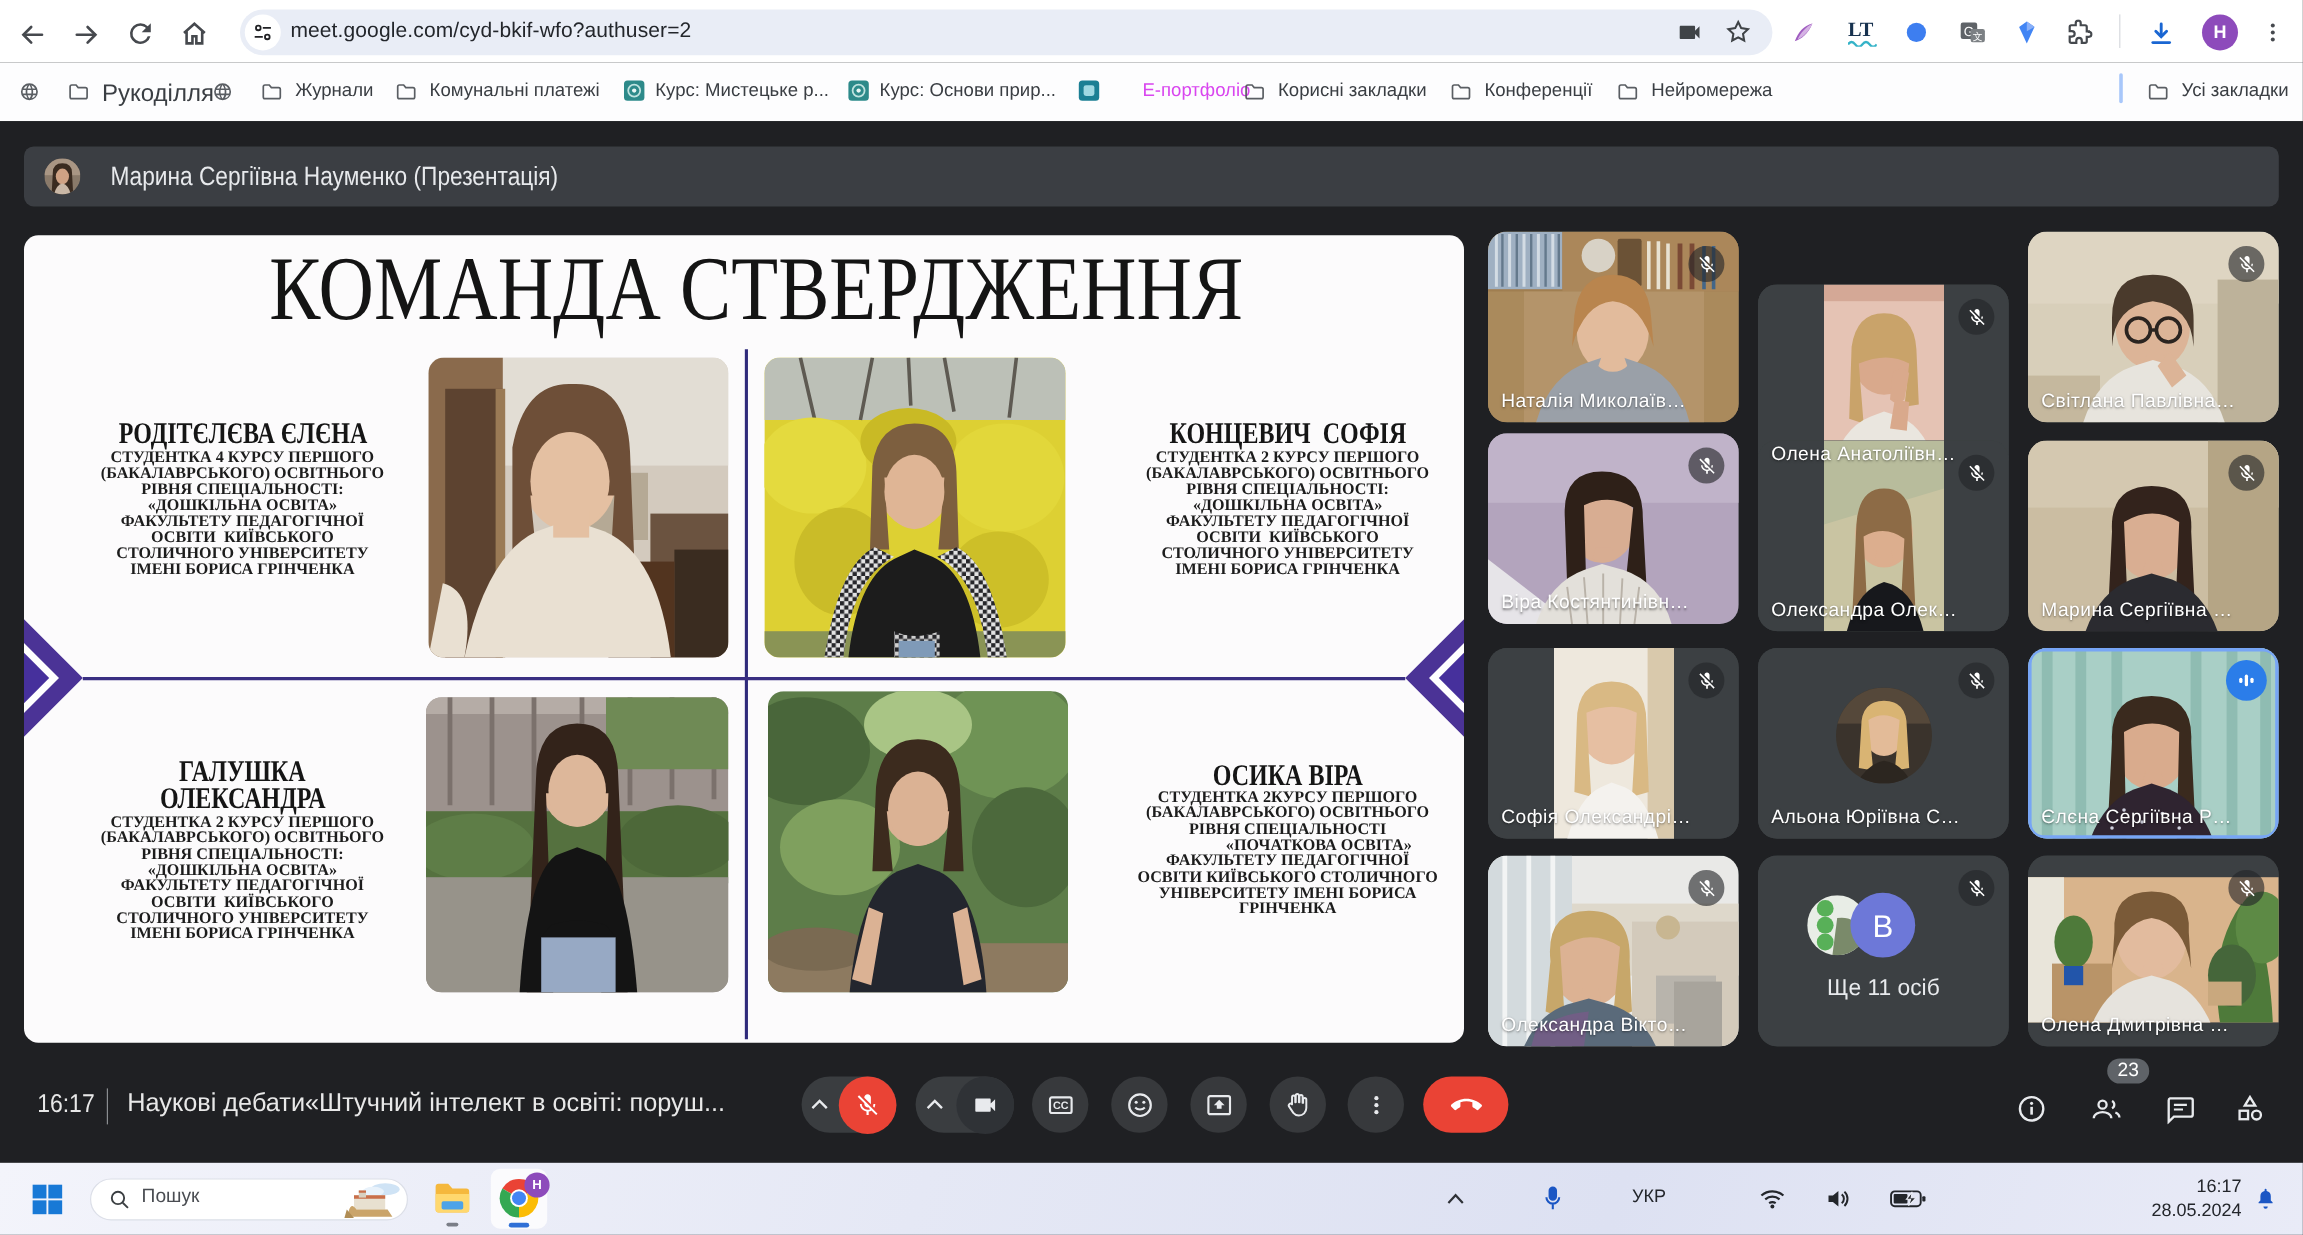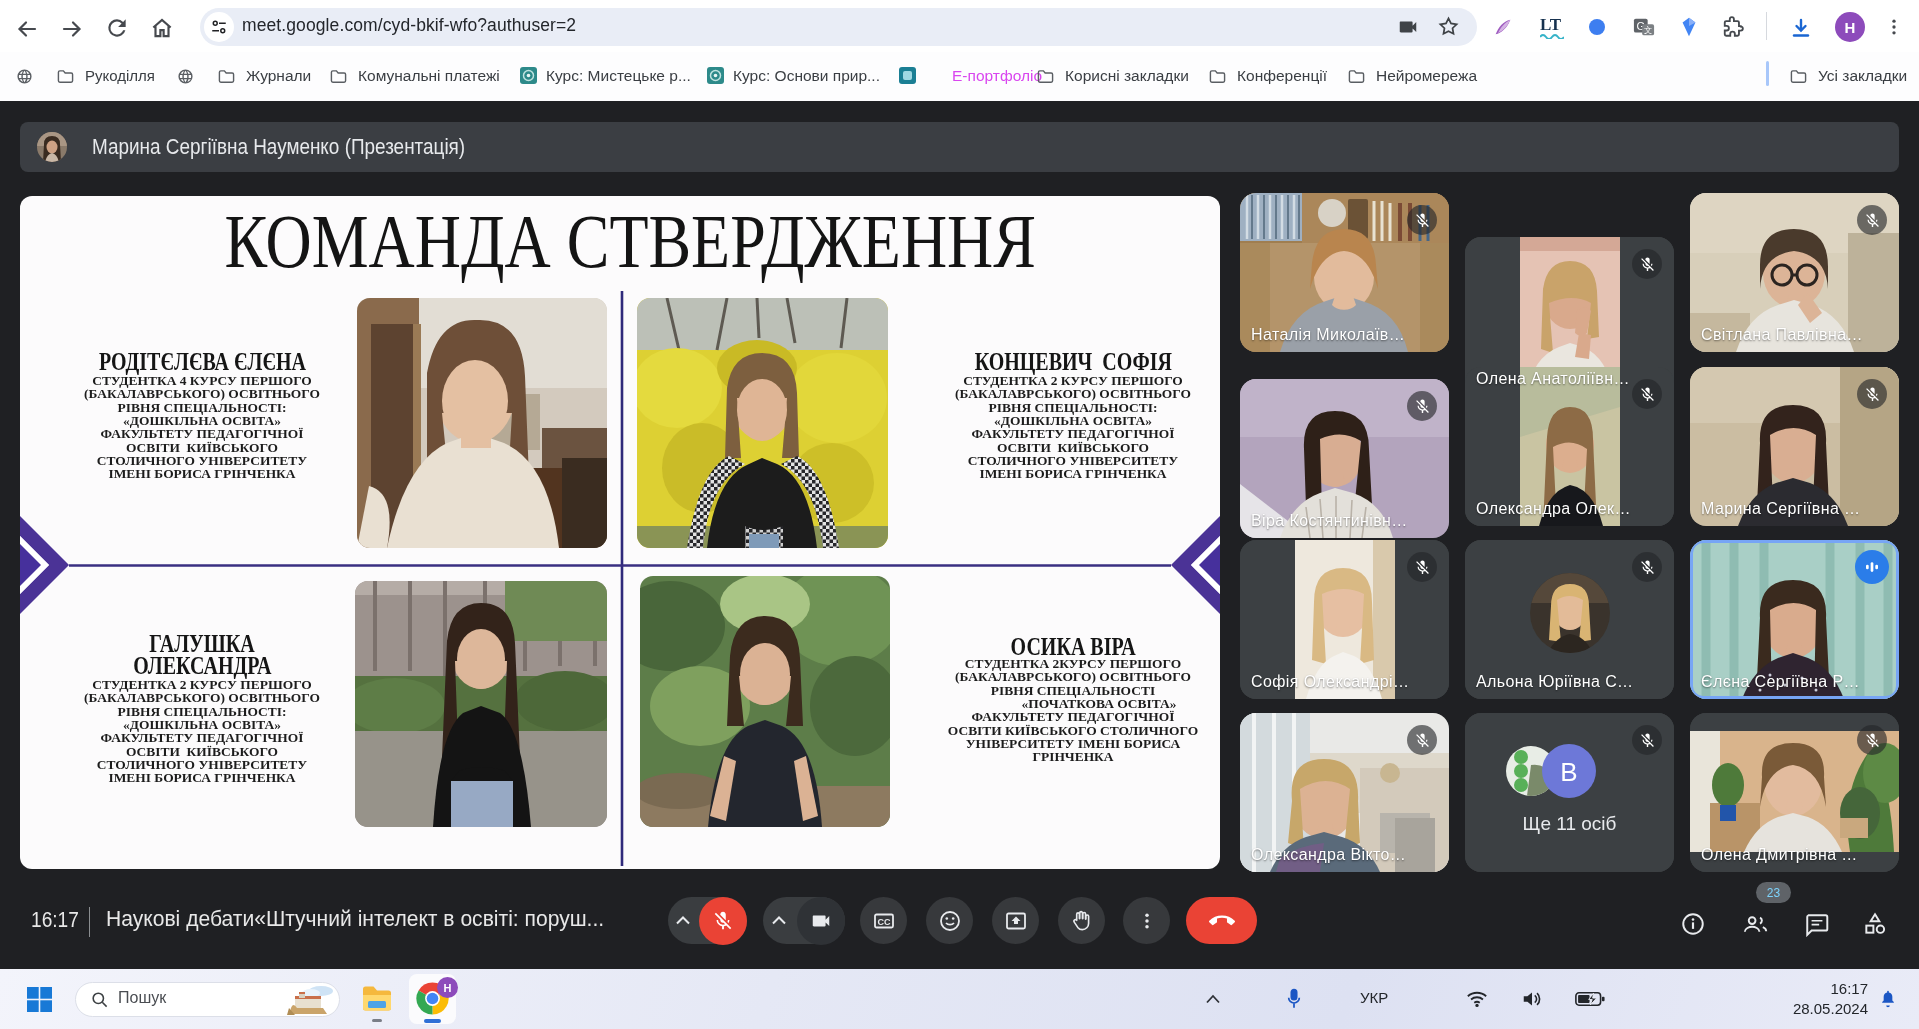--- a/index.html
+++ b/index.html
@@ -94,21 +94,21 @@
       </g>
     </svg>
   </div>
 <div id="bookbar"></div>
 <svg class="abs" style="left:16px;top:68px" width="17" height="17" viewBox="0 0 24 24">
     <path fill="#5a5e63" d="M12 2a10 10 0 1 0 0 20 10 10 0 0 0 0-20zm6.9 6h-3.2a15 15 0 0 0-1.5-3.6A8 8 0 0 1 18.9 8zM12 4a13 13 0 0 1 2 4h-4a13 13 0 0 1 2-4zM4.3 14a8 8 0 0 1 0-4h3.4a16 16 0 0 0 0 4H4.3zm.8 2h3.2a15 15 0 0 0 1.5 3.6A8 8 0 0 1 5.1 16zm3.2-8H5.1a8 8 0 0 1 4.7-3.6A15 15 0 0 0 8.3 8zM12 20a13 13 0 0 1-2-4h4a13 13 0 0 1-2 4zm2.3-6H9.7a14 14 0 0 1 0-4h4.6a14 14 0 0 1 0 4zm.5 5.6a15 15 0 0 0 1.5-3.6h3.2a8 8 0 0 1-4.7 3.6zm1.5-5.6a16 16 0 0 0 0-4h3.4a8 8 0 0 1 0 4h-3.4z"></path>
   </svg>
 <svg class="abs" style="left:57px;top:69px" width="17" height="15" viewBox="0 0 24 20">
     <path fill="none" stroke="#5a5e63" stroke-width="2" d="M2 4a2 2 0 0 1 2-2h5l2.5 3H20a2 2 0 0 1 2 2v9a2 2 0 0 1-2 2H4a2 2 0 0 1-2-2V4z"></path>
   </svg>
-<div class="abs" style="left:85px;top:67px;font-size:15px;color:#3a3e43;white-space:nowrap">Рукоділля</div>
+<div class="abs" style="left:85px;top:67px;font-size:20px;color:#3a3e43;white-space:nowrap">Рукоділля</div>
 <svg class="abs" style="left:177px;top:68px" width="17" height="17" viewBox="0 0 24 24">
     <path fill="#5a5e63" d="M12 2a10 10 0 1 0 0 20 10 10 0 0 0 0-20zm6.9 6h-3.2a15 15 0 0 0-1.5-3.6A8 8 0 0 1 18.9 8zM12 4a13 13 0 0 1 2 4h-4a13 13 0 0 1 2-4zM4.3 14a8 8 0 0 1 0-4h3.4a16 16 0 0 0 0 4H4.3zm.8 2h3.2a15 15 0 0 0 1.5 3.6A8 8 0 0 1 5.1 16zm3.2-8H5.1a8 8 0 0 1 4.7-3.6A15 15 0 0 0 8.3 8zM12 20a13 13 0 0 1-2-4h4a13 13 0 0 1-2 4zm2.3-6H9.7a14 14 0 0 1 0-4h4.6a14 14 0 0 1 0 4zm.5 5.6a15 15 0 0 0 1.5-3.6h3.2a8 8 0 0 1-4.7 3.6zm1.5-5.6a16 16 0 0 0 0-4h3.4a8 8 0 0 1 0 4h-3.4z"></path>
   </svg>
 <svg class="abs" style="left:218px;top:69px" width="17" height="15" viewBox="0 0 24 20">
     <path fill="none" stroke="#5a5e63" stroke-width="2" d="M2 4a2 2 0 0 1 2-2h5l2.5 3H20a2 2 0 0 1 2 2v9a2 2 0 0 1-2 2H4a2 2 0 0 1-2-2V4z"></path>
   </svg>
 <div class="abs" style="left:246px;top:67px;font-size:15.5px;color:#3a3e43;white-space:nowrap">Журнали</div>
 <svg class="abs" style="left:330px;top:69px" width="17" height="15" viewBox="0 0 24 20">
     <path fill="none" stroke="#5a5e63" stroke-width="2" d="M2 4a2 2 0 0 1 2-2h5l2.5 3H20a2 2 0 0 1 2 2v9a2 2 0 0 1-2 2H4a2 2 0 0 1-2-2V4z"></path>
   </svg>
@@ -365,21 +365,21 @@
 <path d="M46 159 Q58 122 88 112 L104 107 L122 112 Q152 122 164 159 Z" fill="#e7e4dd"></path>
 <path d="M118 100 L132 120 L120 130 L108 112 Z" fill="#dcb497"></path>
 </svg>
       <div class="nm">Світлана Павлівна…</div>
       <div class="micoff">
         <svg width="17" height="17" viewBox="0 0 24 24">
           <path fill="#fff" d="M19 11h-1.7c0 .74-.16 1.43-.43 2.05l1.23 1.23c.56-.98.9-2.09.9-3.28zm-4.02.17c0-.06.02-.11.02-.17V5c0-1.66-1.34-3-3-3S9 3.34 9 5v.18l5.98 5.99zM4.27 3L3 4.27l6.01 6.01V11c0 1.66 1.33 3 2.99 3 .22 0 .44-.03.65-.08l1.66 1.66c-.71.33-1.5.52-2.31.52-2.76 0-5.3-2.1-5.3-5.1H5c0 3.41 2.72 6.23 6 6.72V21h2v-3.28c.91-.13 1.77-.45 2.54-.9L19.73 21 21 19.73 4.27 3z"></path>
         </svg>
       </div>
     </div>
-    <div class="tile" style="left:1240px;top:278px;text-align:right;">
+    <div class="tile" style="left:1240px;top:260px;text-align:right;">
       <svg class="bgv" width="209" height="159" viewBox="0 0 209 159">
 <rect width="209" height="159" fill="#b3a4bd"></rect>
 <rect x="0" y="0" width="209" height="58" fill="#c0b3c9"></rect>
 <path d="M0 105 L70 159 L0 159 Z" fill="#e6e4e8"></path>
 <ellipse cx="95" cy="76" rx="28" ry="32" fill="#d8ad92"></ellipse>
 <path d="M64 70 Q62 32 95 32 Q129 32 129 70 L132 126 L114 132 L121 62 Q102 50 80 60 L82 132 L66 128 Z" fill="#2e2018"></path>
 <path d="M87 104 a11 9 0 0 0 18 0 l-2 -9 h-13 z" fill="#d8ad92"></path>
 <path d="M40 159 Q52 124 80 114 L95 109 L113 114 Q143 124 153 159 Z" fill="#e3e0da"></path>
 <g stroke="#b9b2a8" stroke-width="1.6" fill="none">
           <path d="M66 128 L70 159 M80 120 L83 159 M96 117 L96 159 M112 121 L110 159 M126 128 L122 159"></path>
@@ -656,21 +656,21 @@
         <path d="M7 9h10M7 12.5h7"></path>
       </g>
     </svg>
     <svg class="abs" style="left:1862px;top:810px" width="26" height="26" viewBox="0 0 24 24">
       <g fill="none" stroke="#e8eaed" stroke-width="1.8">
         <path d="M12 3l4 6.5H8z"></path>
         <rect x="4" y="13.5" width="6.5" height="6.5"></rect>
         <circle cx="17" cy="16.8" r="3.4"></circle>
       </g>
     </svg>
-    <div class="abs" style="left:1756px;top:781px;width:35px;height:21px;border-radius:11px;background:#5f6368;color:#7dd3fc;font-size:12px;display:flex;align-items:center;justify-content:center">23</div>
+    <div class="abs" style="left:1756px;top:781px;width:35px;height:21px;border-radius:11px;background:#5f6368;color:#ffffff;font-size:16px;display:flex;align-items:center;justify-content:center">23</div>
   </div>
 <div id="taskbar">
     <svg class="abs" style="left:27px;top:18px" width="25" height="25" viewBox="0 0 25 25">
       <g fill="#1879d6">
         <rect x="0" y="0" width="11.7" height="11.7"></rect>
         <rect x="13.3" y="0" width="11.7" height="11.7"></rect>
         <rect x="0" y="13.3" width="11.7" height="11.7"></rect>
         <rect x="13.3" y="13.3" width="11.7" height="11.7"></rect>
       </g>
     </svg>

